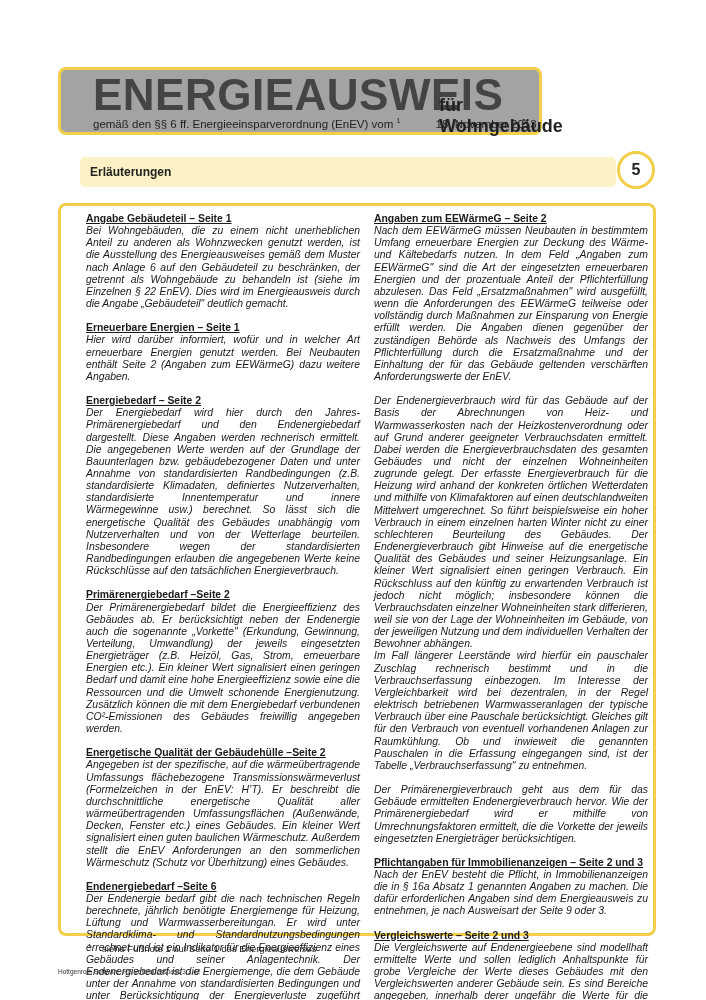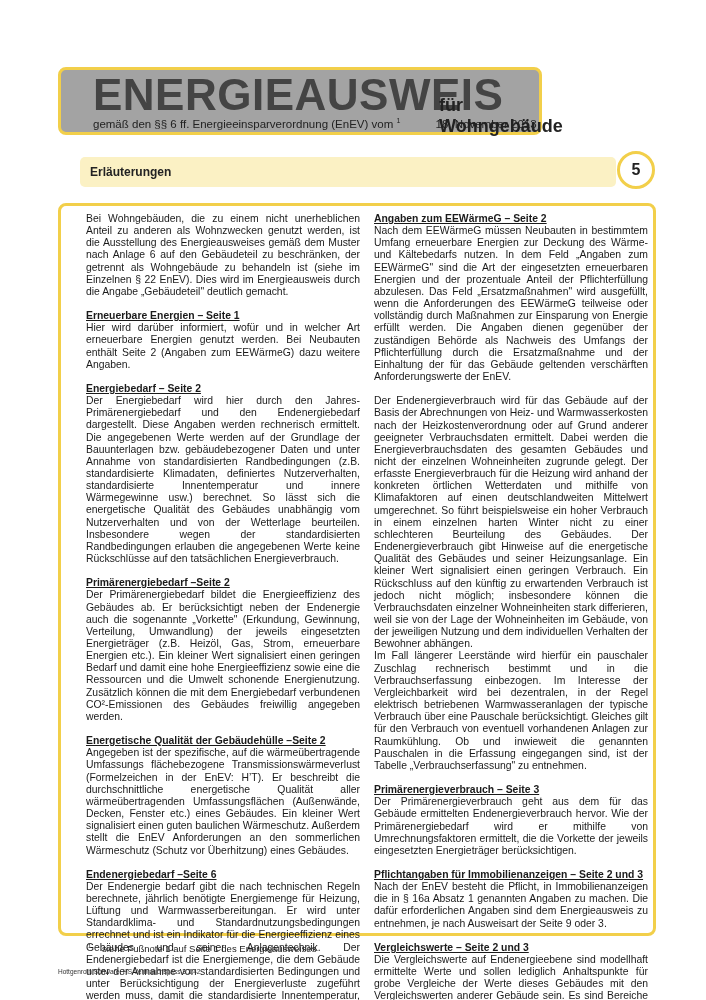--- a/index.html
+++ b/index.html
@@ -44,21 +44,21 @@
   .col {
     position: absolute; top: 7px; width: 274px; font-size: 10.4px; line-height: 12.15px;
     text-align: justify; hyphens: manual;
   }
   .col-left { left: 25px; }
   .col-right { left: 313px; }
   .sec { margin-bottom: 12px; }
   .sec h3 {
     margin: 0; font-size: 10.4px; font-weight: bold; text-decoration: underline; line-height: 12.15px;
   }
-  .sec p { margin: 0; }
+  .sec p { margin: 0; font-style: italic; }
   .footnote {
     position: absolute; left: 88px; top: 943px; font-size: 9.5px; color: #222;
   }
   .footnote sup { font-size: 6px; margin-right: 8px; }
   .software {
     position: absolute; left: 58px; top: 968px; font-size: 6.5px; color: #333;
   }
 </style>
 </head>
 <body>
@@ -74,20 +74,21 @@
 </div>
 
 <div class="section-bar">
   <span>Erläuterungen</span>
 </div>
 <div class="page-circle">5</div>
 
 <div class="content-box">
   <div class="col col-left">
     <div class="sec">
+      <h3>Angabe Gebäudeteil – Seite 1</h3>
       <p>Bei Wohngebäuden, die zu einem nicht unerheblichen Anteil zu anderen als Wohnzwecken genutzt werden, ist die Ausstellung des Energieausweises gemäß dem Muster nach Anlage 6 auf den Gebäudeteil zu beschränken, der getrennt als Wohngebäude zu behandeln ist (siehe im Einzelnen § 22 EnEV). Dies wird im Energieausweis durch die Angabe „Gebäudeteil" deutlich gemacht.</p>
     </div>
     <div class="sec">
       <h3>Erneuerbare Energien – Seite 1</h3>
       <p>Hier wird darüber informiert, wofür und in welcher Art erneuerbare Energien genutzt werden. Bei Neubauten enthält Seite 2 (Angaben zum EEWärmeG) dazu weitere Angaben.</p>
     </div>
     <div class="sec">
       <h3>Energiebedarf – Seite 2</h3>
       <p>Der Energiebedarf wird hier durch den Jahres-Primärenergiebedarf und den Endenergiebedarf dargestellt. Diese Angaben werden rechnerisch ermittelt. Die angegebenen Werte werden auf der Grundlage der Bauunterlagen bzw. gebäudebezogener Daten und unter Annahme von standardisierten Randbedingungen (z.B. standardisierte Klimadaten, definiertes Nutzerverhalten, standardisierte Innentemperatur und innere Wärmegewinne usw.) berechnet. So lässt sich die energetische Qualität des Gebäudes unabhängig vom Nutzerverhalten und von der Wetterlage beurteilen. Insbesondere wegen der standardisierten Randbedingungen erlauben die angegebenen Werte keine Rückschlüsse auf den tatsächlichen Energieverbrauch.</p>
     </div>
@@ -108,21 +109,20 @@
   <div class="col col-right">
     <div class="sec">
       <h3>Angaben zum EEWärmeG – Seite 2</h3>
       <p>Nach dem EEWärmeG müssen Neubauten in bestimmtem Umfang erneuerbare Energien zur Deckung des Wärme- und Kältebedarfs nutzen. In dem Feld „Angaben zum EEWärmeG" sind die Art der eingesetzten erneuerbaren Energien und der prozentuale Anteil der Pflichterfüllung abzulesen. Das Feld „Ersatzmaßnahmen" wird ausgefüllt, wenn die Anforderungen des EEWärmeG teilweise oder vollständig durch Maßnahmen zur Einsparung von Energie erfüllt werden. Die Angaben dienen gegenüber der zuständigen Behörde als Nachweis des Umfangs der Pflichterfüllung durch die Ersatzmaßnahme und der Einhaltung der für das Gebäude geltenden verschärften Anforderungswerte der EnEV.</p>
     </div>
     <div class="sec">
       <p>Der Endenergieverbrauch wird für das Gebäude auf der Basis der Abrechnungen von Heiz- und Warmwasserkosten nach der Heizkostenverordnung oder auf Grund anderer geeigneter Verbrauchsdaten ermittelt. Dabei werden die Energieverbrauchsdaten des gesamten Gebäudes und nicht der einzelnen Wohneinheiten zugrunde gelegt. Der erfasste Energieverbrauch für die Heizung wird anhand der konkreten örtlichen Wetterdaten und mithilfe von Klimafaktoren auf einen deutschlandweiten Mittelwert umgerechnet. So führt beispielsweise ein hoher Verbrauch in einem einzelnen harten Winter nicht zu einer schlechteren Beurteilung des Gebäudes. Der Endenergieverbrauch gibt Hinweise auf die energetische Qualität des Gebäudes und seiner Heizungsanlage. Ein kleiner Wert signalisiert einen geringen Verbrauch. Ein Rückschluss auf den künftig zu erwartenden Verbrauch ist jedoch nicht möglich; insbesondere können die Verbrauchsdaten einzelner Wohneinheiten stark differieren, weil sie von der Lage der Wohneinheiten im Gebäude, von der jeweiligen Nutzung und dem individuellen Verhalten der Bewohner abhängen.</p>
       <p>Im Fall längerer Leerstände wird hierfür ein pauschaler Zuschlag rechnerisch bestimmt und in die Verbrauchserfassung einbezogen. Im Interesse der Vergleichbarkeit wird bei dezentralen, in der Regel elektrisch betriebenen Warmwasseranlagen der typische Verbrauch über eine Pauschale berücksichtigt. Gleiches gilt für den Verbrauch von eventuell vorhandenen Anlagen zur Raumkühlung. Ob und inwieweit die genannten Pauschalen in die Erfassung eingegangen sind, ist der Tabelle „Verbrauchserfassung" zu entnehmen.</p>
     </div>
     <div class="sec">
-      <h3>Primärenergieverbrauch – Seite 3</h3>
       <p>Der Primärenergieverbrauch geht aus dem für das Gebäude ermittelten Endenergieverbrauch hervor. Wie der Primärenergiebedarf wird er mithilfe von Umrechnungsfaktoren ermittelt, die die Vorkette der jeweils eingesetzten Energieträger berücksichtigen.</p>
     </div>
     <div class="sec">
       <h3>Pflichtangaben für Immobilienanzeigen – Seite 2 und 3</h3>
       <p>Nach der EnEV besteht die Pflicht, in Immobilienanzeigen die in § 16a Absatz 1 genannten Angaben zu machen. Die dafür erforderlichen Angaben sind dem Energieausweis zu entnehmen, je nach Ausweisart der Seite 9 oder 3.</p>
     </div>
     <div class="sec">
       <h3>Vergleichswerte – Seite 2 und 3</h3>
       <p>Die Vergleichswerte auf Endenergieebene sind modellhaft ermittelte Werte und sollen lediglich Anhaltspunkte für grobe Vergleiche der Werte dieses Gebäudes mit den Vergleichswerten anderer Gebäude sein. Es sind Bereiche angegeben, innerhalb derer ungefähr die Werte für die einzelnen Vergleichskategorien liegen.</p>
     </div>

